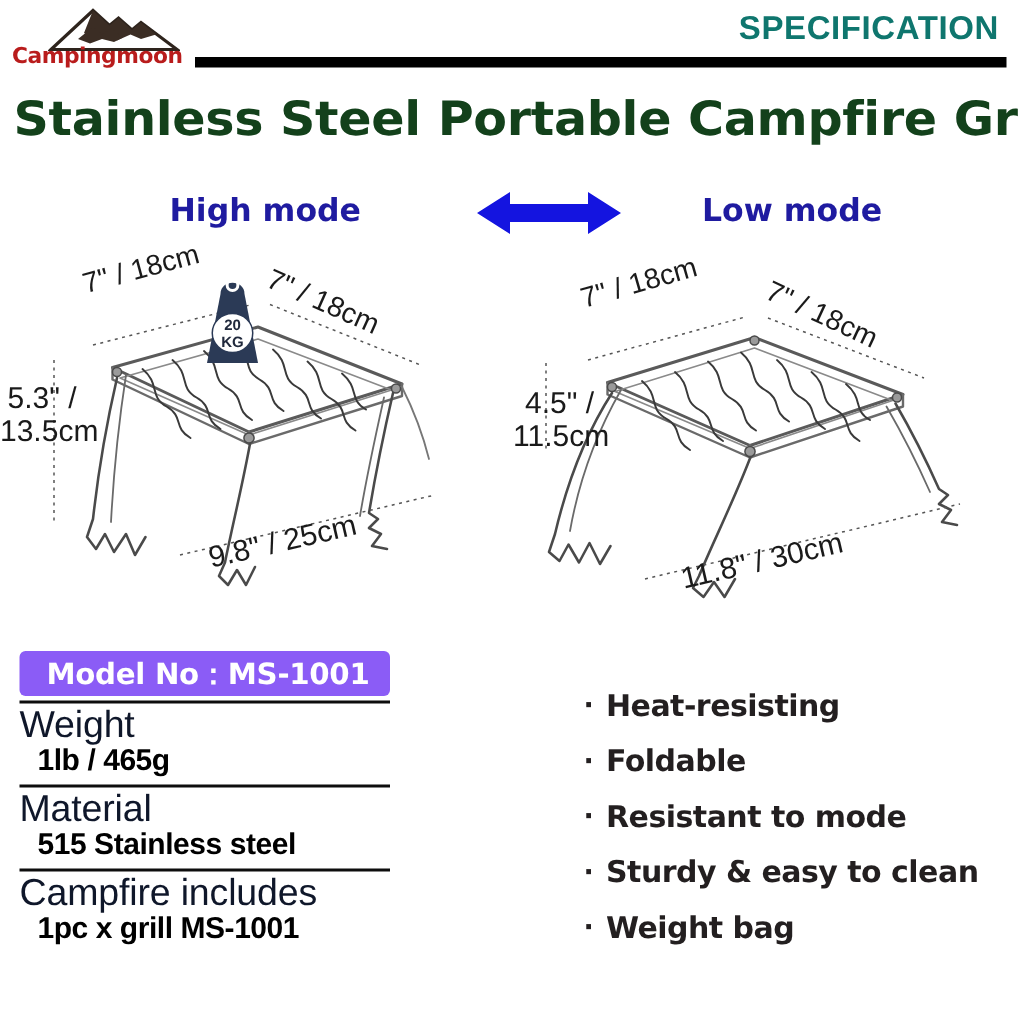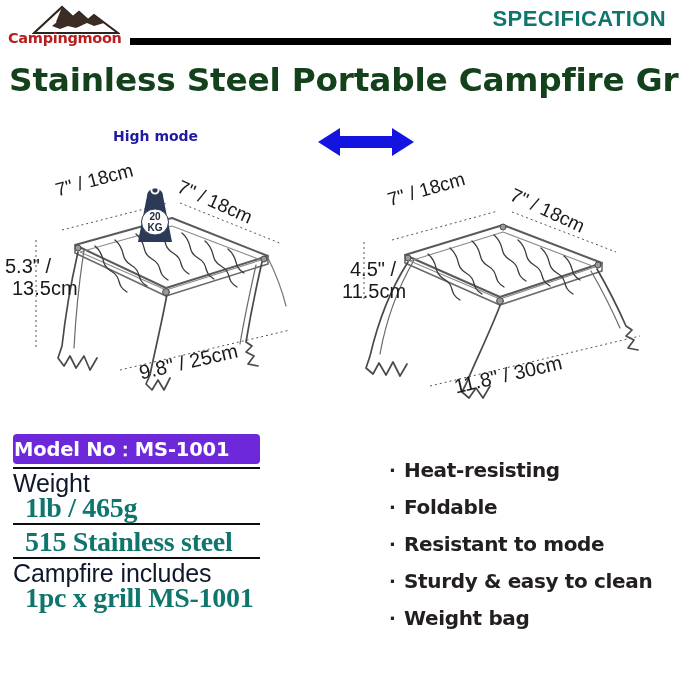--- a/index.html
+++ b/index.html
@@ -44,21 +44,21 @@
     transform:scaleX(1.04);
     transform-origin:left center;
     white-space:nowrap;
   }
 
   
   .mode-label{
     position:absolute;top:128px;
     color:#1f1ba0;
     font-family:"DejaVu Sans", sans-serif;
-    font-weight:700;font-size:14px;white-space:nowrap;
+    font-weight:700;font-size:21px;white-space:nowrap;
   }
   .mode-high{left:113px;}
   .mode-low{left:468px;}
   .mode-arrow{position:absolute;left:318px;top:125px;width:96px;height:34px;}
 
   
   .panel{position:absolute;top:170px;height:240px;}
   .panel-left{left:0px;width:340px;}
   .panel-right{left:340px;width:339px;}
   .panel svg{position:absolute;left:0;top:0;}
@@ -67,37 +67,37 @@
     position:absolute;
     font-family:"Liberation Sans", sans-serif;
     font-weight:400;color:#1a1a1a;
     white-space:nowrap;
   }
 
   
   .spec-table{position:absolute;left:13px;top:434px;width:262px;}
   .model-badge{
     width:247px;height:30px;border-radius:4px;
-    background:#6d28d9;
+    background:#8b5cf6;
     color:#ffffff;
     font-family:"DejaVu Sans", sans-serif;
     font-weight:700;font-size:19.5px;
     display:flex;align-items:center;
-    padding-left:1px;box-sizing:border-box;
+    padding-left:18px;box-sizing:border-box;
     letter-spacing:-0.2px;white-space:nowrap;
   }
   .hr{height:2px;background:#0d0d0d;width:247px;}
   .row{padding:3px 0 2px 0;}
   .row-key{
     font-size:25px;color:#0f172a;font-weight:400;
     line-height:22px;letter-spacing:-0.1px;
   }
   .row-val{
-    font-family:Liberation Serif, serif;
-    font-weight:700;font-size:28px;color:#0f766e;
+    font-family:Liberation Sans, sans-serif;
+    font-weight:700;font-size:20px;color:#000000;
     line-height:27px;padding-left:12px;letter-spacing:-0.3px;
     white-space:nowrap;
   }
   .sp1{margin-top:3px;}
 
   
   .features{position:absolute;left:389px;top:452px;width:285px;}
   .feature{
     display:flex;align-items:flex-start;
     font-family:"DejaVu Sans", sans-serif;
@@ -124,20 +124,21 @@
       <div class="logo-word">Campingmoon</div>
     </div>
 
     <div class="spec-word">SPECIFICATION</div>
     <div class="rule-top"></div>
   </div>
 
   <div class="main-title">Stainless Steel Portable Campfire Grill</div>
 
   <div class="mode-label mode-high">High mode</div>
+  <div class="mode-label mode-low">Low mode</div>
 
   <svg class="mode-arrow" viewBox="0 0 96 34">
     <path d="M0 17 L22 3 L22 11 L74 11 L74 3 L96 17 L74 31 L74 23 L22 23 L22 31 Z" fill="#1414e0"></path>
   </svg>
 
   <div class="panel panel-left">
     <svg width="340" height="240" viewBox="0 0 340 240">
       <g fill="none" stroke="#3a3a3a" stroke-width="1.3" stroke-linejoin="round" stroke-linecap="round">
 
         <path d="M75 75 L172 48 L268 86 L166 118 Z" stroke="#5a5a5a" stroke-width="2"></path>
@@ -182,21 +183,21 @@
         <circle cx="155" cy="20" r="3.6" fill="none" stroke="#ffffff" stroke-width="2"></circle>
         <ellipse cx="155" cy="52" rx="13.5" ry="13" fill="#ffffff" stroke="#2b3a56" stroke-width="1"></ellipse>
         <text x="155" y="50" font-family="Liberation Sans, sans-serif" font-size="10" font-weight="700" fill="#20293c" text-anchor="middle">20</text>
         <text x="155" y="61" font-family="Liberation Sans, sans-serif" font-size="10" font-weight="700" fill="#20293c" text-anchor="middle">KG</text>
       </g>
     </svg>
 
     <div class="dim" style="left:53px;top:10px;font-size:19px;transform:rotate(-15deg);transform-origin:left top;">7" / 18cm</div>
     <div class="dim" style="left:183px;top:6px;font-size:19px;transform:rotate(24deg);transform-origin:left top;">7" / 18cm</div>
     <div class="dim" style="left:5px;top:85px;font-size:20px;">5.3" /</div>
-    <div class="dim" style="left:0px;top:107px;font-size:20px;margin-left:12px;">13.5cm</div>
+    <div class="dim" style="left:0px;top:107px;font-size:20px;">13.5cm</div>
     <div class="dim" style="left:137px;top:192px;font-size:20px;transform:rotate(-13deg);transform-origin:left top;">9.8" / 25cm</div>
   </div>
 
   <div class="panel panel-right">
     <svg width="339" height="240" viewBox="0 0 339 240">
       <g fill="none" stroke="#3a3a3a" stroke-width="1.3" stroke-linejoin="round" stroke-linecap="round">
 
         <path d="M65 85 L163 55 L262 93 L160 127 Z" stroke="#5a5a5a" stroke-width="2"></path>
         <path d="M70 91 L163 62 L255 97 L160 129 Z" stroke="#8a8a8a" stroke-width="1.1"></path>
         <path d="M65 85 L65 93 L160 135 L160 127" stroke="#6a6a6a" stroke-width="1.6"></path>
@@ -243,20 +244,21 @@
     <div class="model-badge">Model No：MS-1001</div>
 
     <div class="hr sp1"></div>
     <div class="row">
       <div class="row-key">Weight</div>
       <div class="row-val">1lb  /  465g</div>
     </div>
 
     <div class="hr"></div>
     <div class="row">
+      <div class="row-key">Material</div>
       <div class="row-val">515 Stainless steel</div>
     </div>
 
     <div class="hr"></div>
     <div class="row">
       <div class="row-key">Campfire includes</div>
       <div class="row-val">1pc x grill MS-1001</div>
     </div>
   </div>
 

